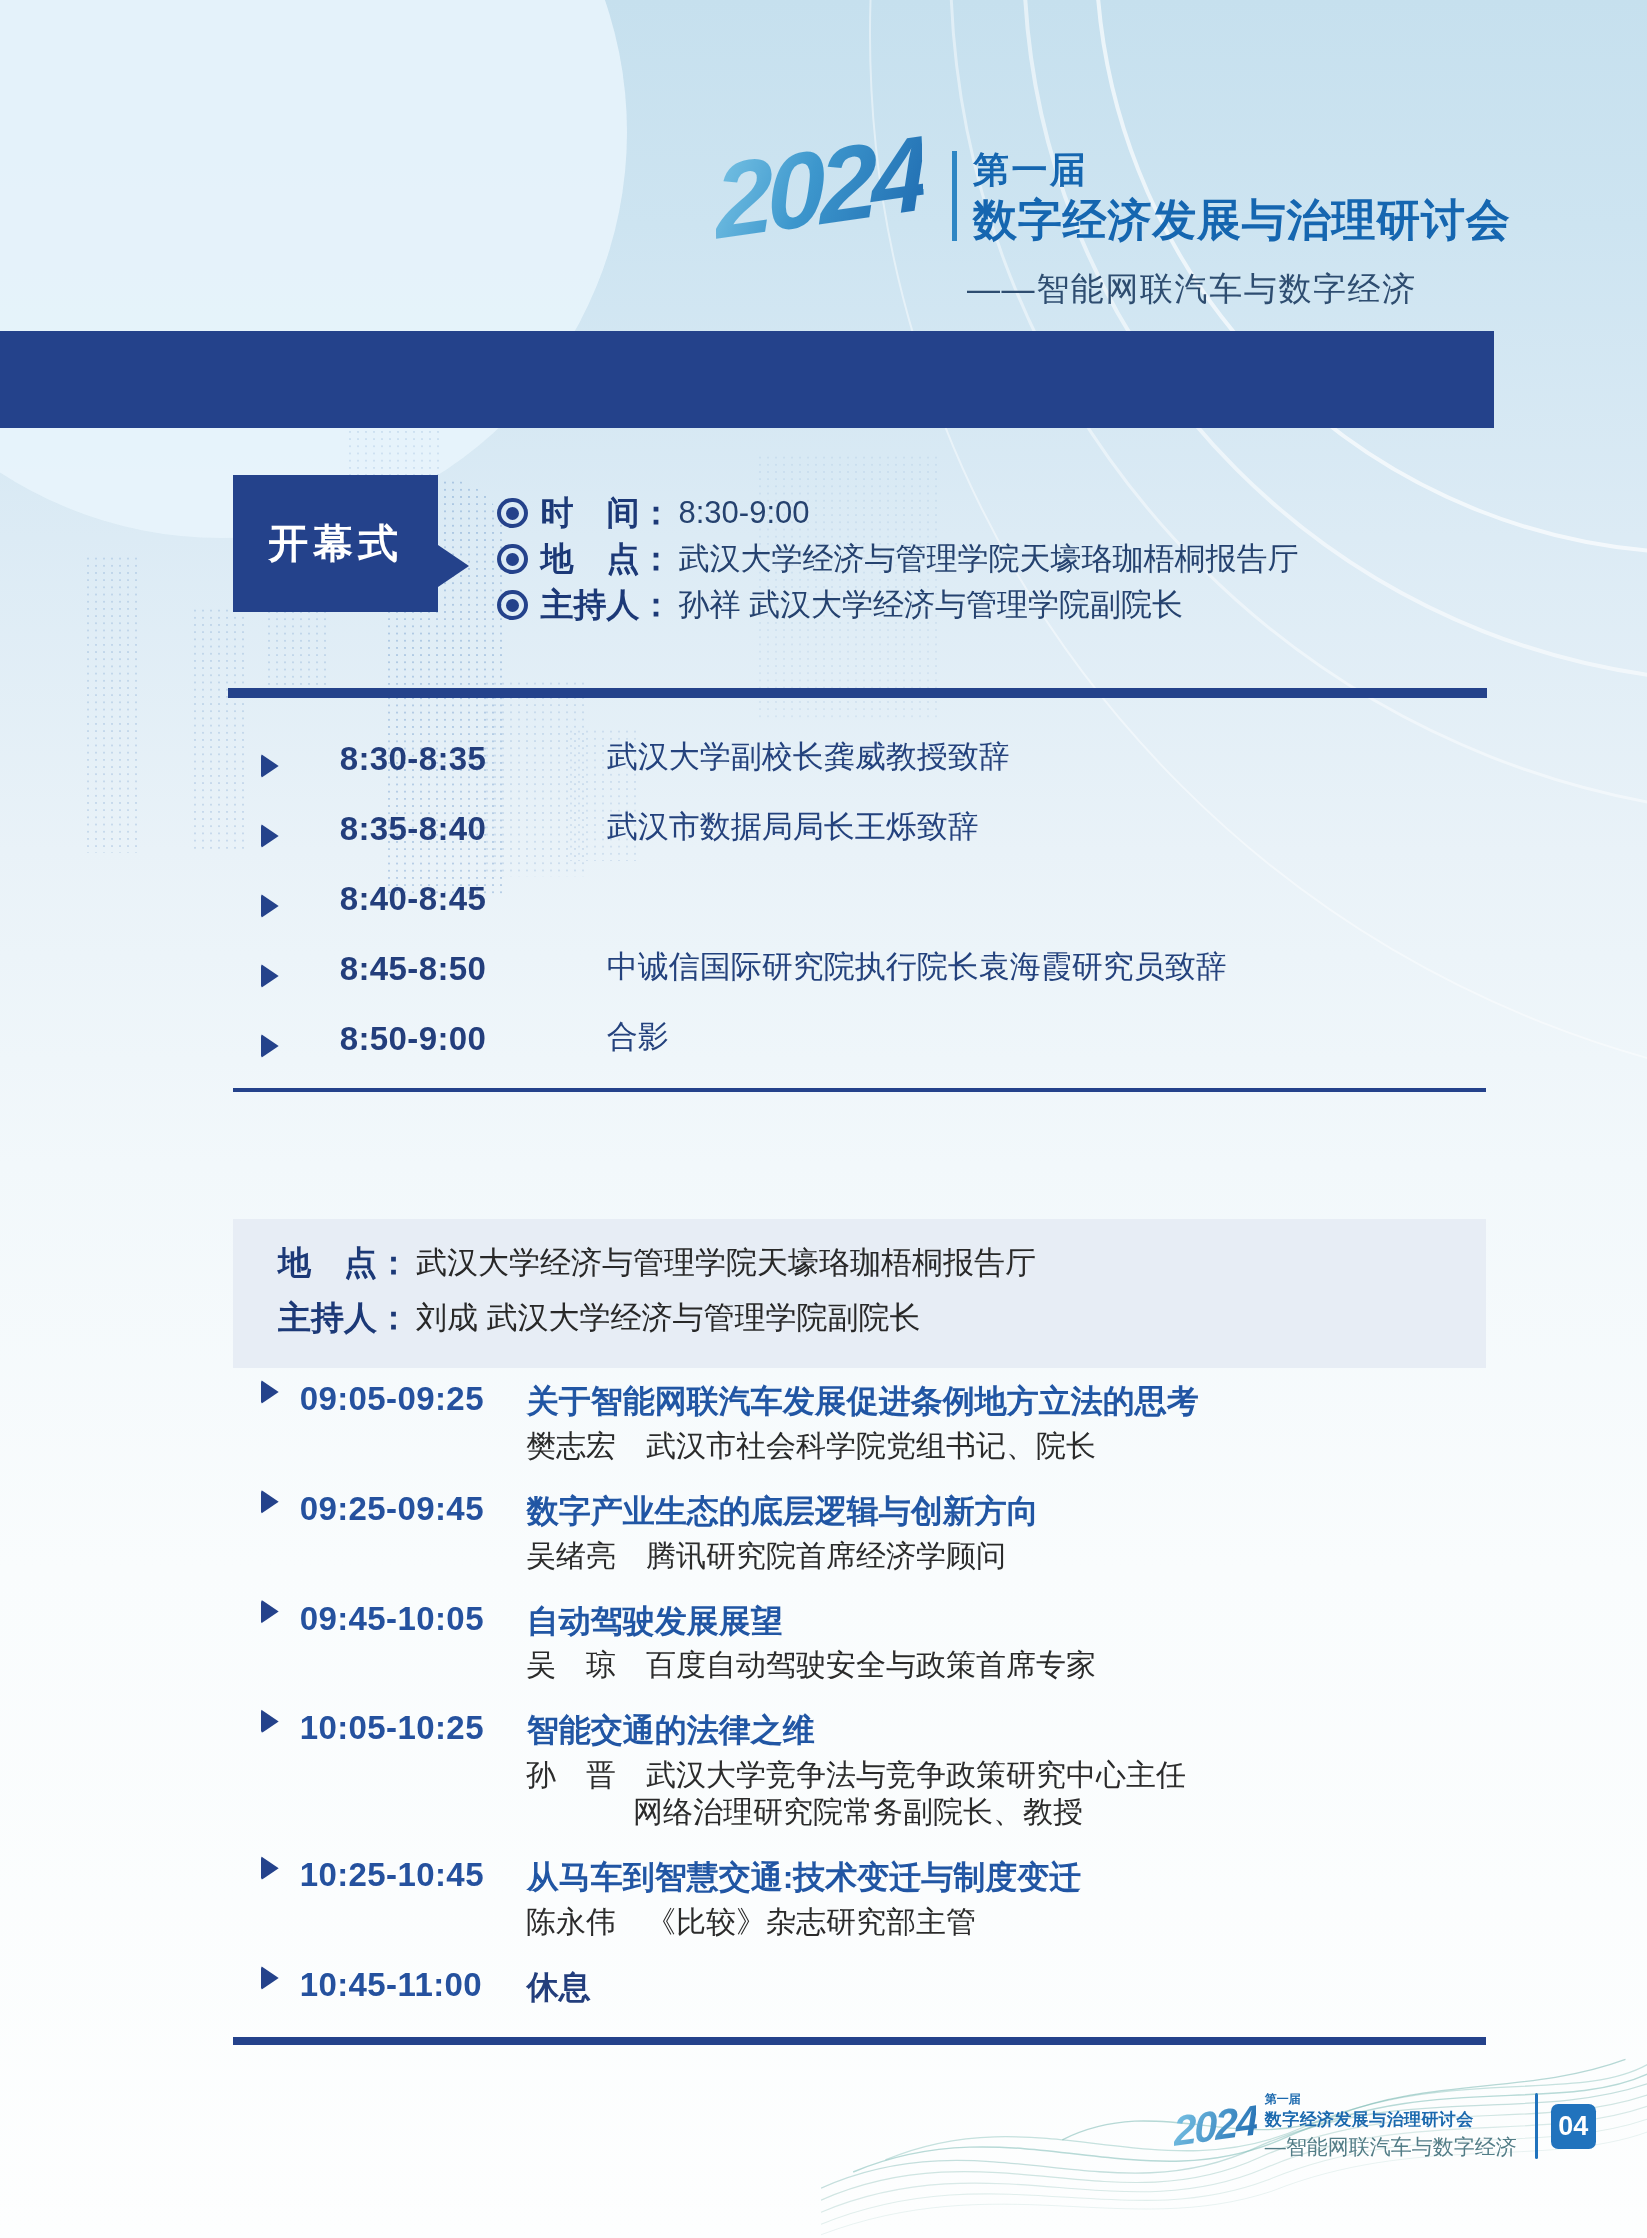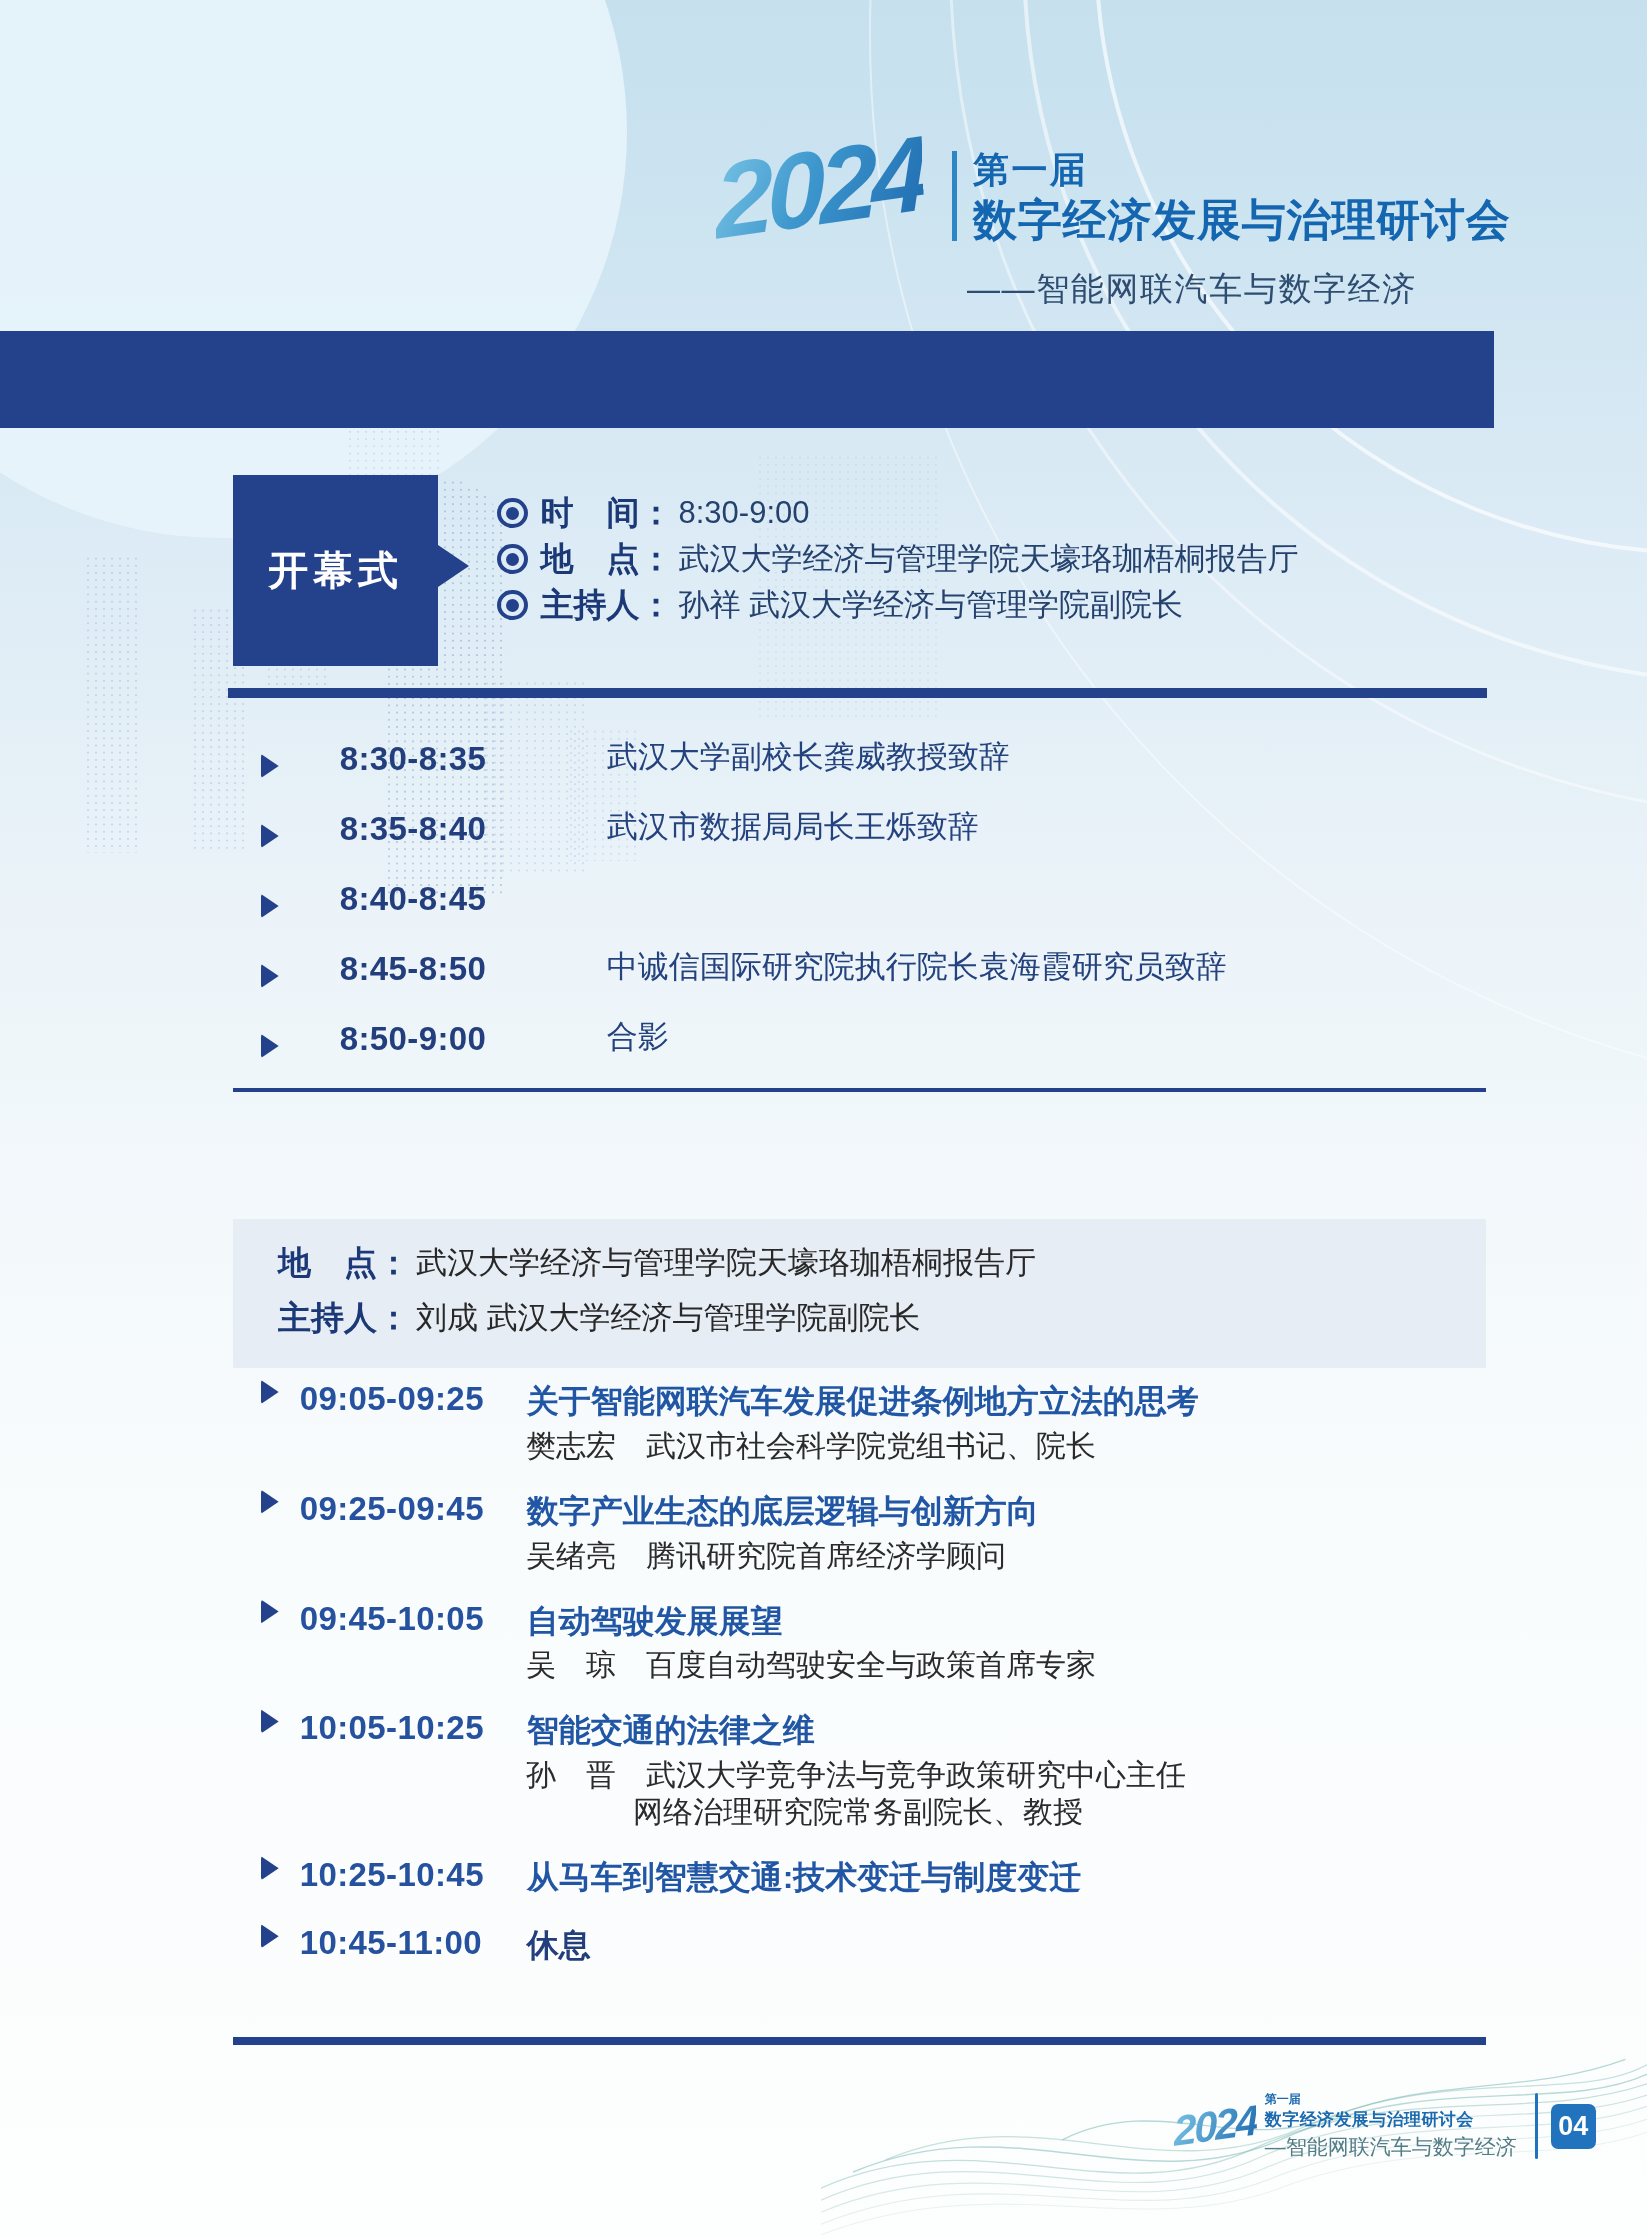--- a/index.html
+++ b/index.html
@@ -32,21 +32,21 @@
     .brand-year{background:linear-gradient(115deg,#7cc6e6 0%,#3d97cd 45%,#1f6bb0 100%);
       -webkit-background-clip:text;background-clip:text;-webkit-text-fill-color:transparent;color:transparent;}
   }
   .brand-divider{position:absolute;left:952px;top:151px;width:4.8px;height:90px;background:#2e86c4;}
   .brand-edition{position:absolute;left:973px;top:146px;font-size:36px;font-weight:700;color:#1566b0;letter-spacing:2.4px;}
   .brand-title{position:absolute;left:973px;top:191px;font-size:44px;font-weight:700;color:#1566b0;letter-spacing:0.8px;}
   .brand-subtitle{position:absolute;left:967px;top:267px;font-size:33px;font-weight:500;color:#2e4d70;letter-spacing:1.6px;}
   
   .band{position:absolute;left:0;top:331px;width:1494px;height:97px;background:#24428b;}
   
-  .open-box{position:absolute;left:233px;top:475px;width:205px;height:191px;background:#24428b;
+  .open-box{position:absolute;left:233px;top:475px;width:205px;height:137px;background:#24428b;
     display:flex;align-items:center;justify-content:center;}
   .open-box .lbl{color:#fff;font-size:40px;font-weight:700;letter-spacing:4.8px;}
   .open-arrow{position:absolute;left:438px;top:545px;width:0;height:0;
     border-top:21px solid transparent;border-bottom:21px solid transparent;border-left:31px solid #24428b;}
   .open-info{position:absolute;left:497px;top:496px;display:flex;flex-direction:column;gap:12px;}
   .info-row{display:flex;align-items:center;height:34px;}
   .bullet{width:22.5px;height:22.5px;border:4px solid #24428b;border-radius:50%;margin-right:13px;
     display:flex;align-items:center;justify-content:center;flex:0 0 auto;}
   .bullet::after{content:"";width:13px;height:13px;border-radius:50%;background:#24428b;}
   .info-label{font-size:33px;font-weight:700;color:#1c3977;width:138px;flex:0 0 auto;}
@@ -222,20 +222,21 @@
       </div>
       <div class="kspeaker">孙　晋　武汉大学竞争法与竞争政策研究中心主任</div>
       <div class="kspeaker cont">网络治理研究院常务副院长、教授</div>
     </div>
     <div class="kitem">
       <div class="khead">
         <span class="tri"></span>
         <span class="ktime">10:25-10:45</span>
         <span class="ktitle">从马车到智慧交通:技术变迁与制度变迁</span>
       </div>
+      <div class="kspeaker">陈永伟　《比较》杂志研究部主管</div>
     </div>
     <div class="kitem">
       <div class="khead">
         <span class="tri"></span>
         <span class="ktime">10:45-11:00</span>
         <span class="ktitle rest">休息</span>
       </div>
     </div>
   </div>
 

